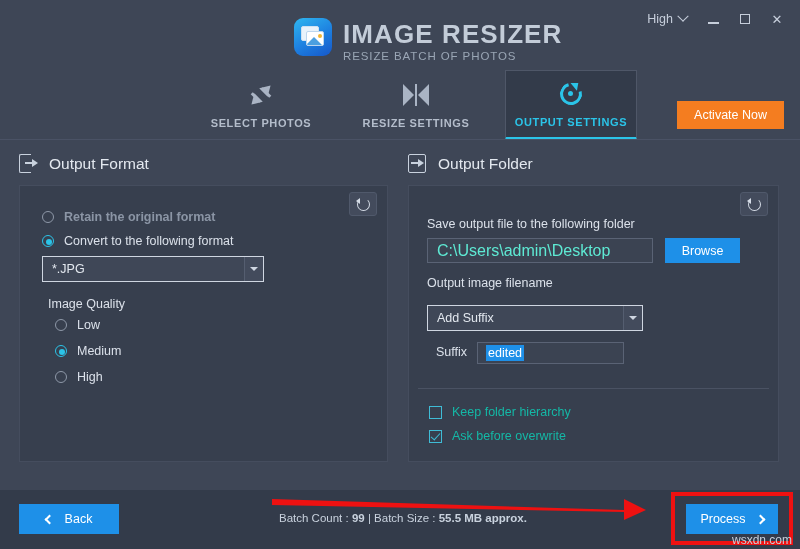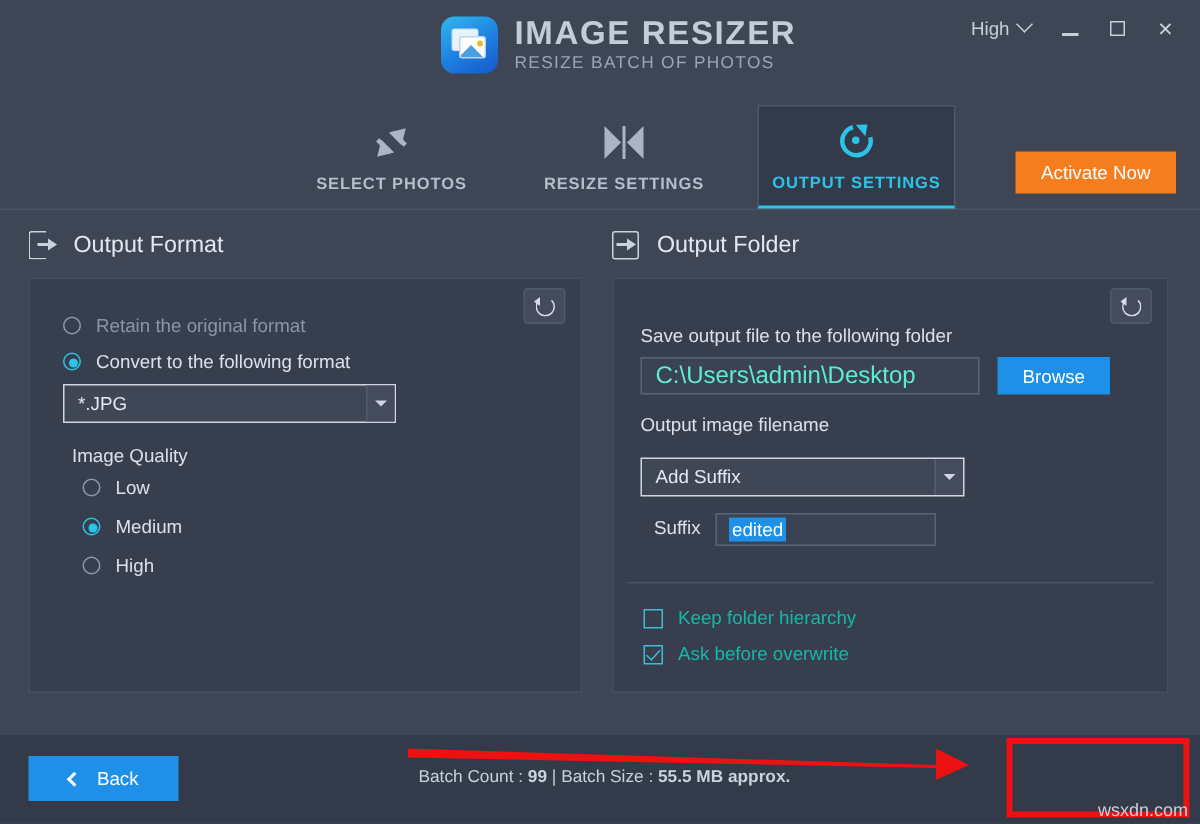--- a/index.html
+++ b/index.html
@@ -43,22 +43,23 @@
     width: 0; height: 0;
     border-left: 9px solid transparent; border-right: 9px solid transparent;
     border-bottom: 9px solid #4b9fe0;
   }
   .logo .ph-sun {
     position: absolute; left: 24px; top: 16px; width: 4px; height: 4px;
     border-radius: 50%; background: #f2b632; z-index: 3;
   }
   .brand-text { line-height: 1; }
   .brand-title {
-    font-size: 22px; font-weight: bold; color: #c3ccd8;
+    font-size: 26px; font-weight: bold; color: #c3ccd8;
     letter-spacing: 1.1px;
+    margin-top: 10px;
   }
   .brand-sub {
     font-size: 11.5px; color: #9aa6b5; letter-spacing: 0.9px; margin-top: 4px;
   }
 
   .winctl {
     position: absolute; right: 8px; top: 6px;
     display: flex; align-items: center; gap: 2px;
   }
   .help-btn {
@@ -217,21 +218,21 @@
   .radio {
     width: 12px; height: 12px; border-radius: 50%;
     border: 1.5px solid #8e98a8; flex: none; position: relative;
   }
   .radio.on { border-color: #2bc4e8; }
   .radio.on:after {
     content: ""; position: absolute; left: 2.5px; top: 2.5px;
     width: 6px; height: 6px; border-radius: 50%; background: #2bc4e8;
   }
   .radio-label { font-size: 12.5px; color: #dbe1ea; }
-  .radio-label.dim { color: #8b95a5; }
+  .radio-label.dim { color: #8b95a5; font-weight: bold; }
 
   
   .select {
     position: absolute; background: #3f4757; border: 1px solid #cfd6e1;
     display: flex; align-items: center; cursor: default;
   }
   .select .val {
     flex: 1; padding-left: 9px; font-size: 12.5px; color: #e3e8ef;
   }
   .select .arrowbox {
@@ -501,20 +502,24 @@
   </div>
 
   <div class="batch-info">
     <span class="lbl">Batch Count :</span>
     <span>99</span>
     <span class="lbl">|</span>
     <span class="lbl">Batch Size :</span>
     <span>55.5 MB approx.</span>
   </div>
 
+  <div class="btn-blue process-btn">
+    <span>Process</span>
+    <span class="chev-r"></span>
+  </div>
 
   <svg class="anno-arrow" viewBox="0 0 374 24">
     <path d="M0 3 L352 14 L352 3 L374 14 L352 24 L352 16 L0 9 Z" fill="#ee1111"></path>
   </svg>
   <div class="anno-rect"></div>
   <div class="watermark">wsxdn.com</div>
 
 </div>
 
 </body></html>

